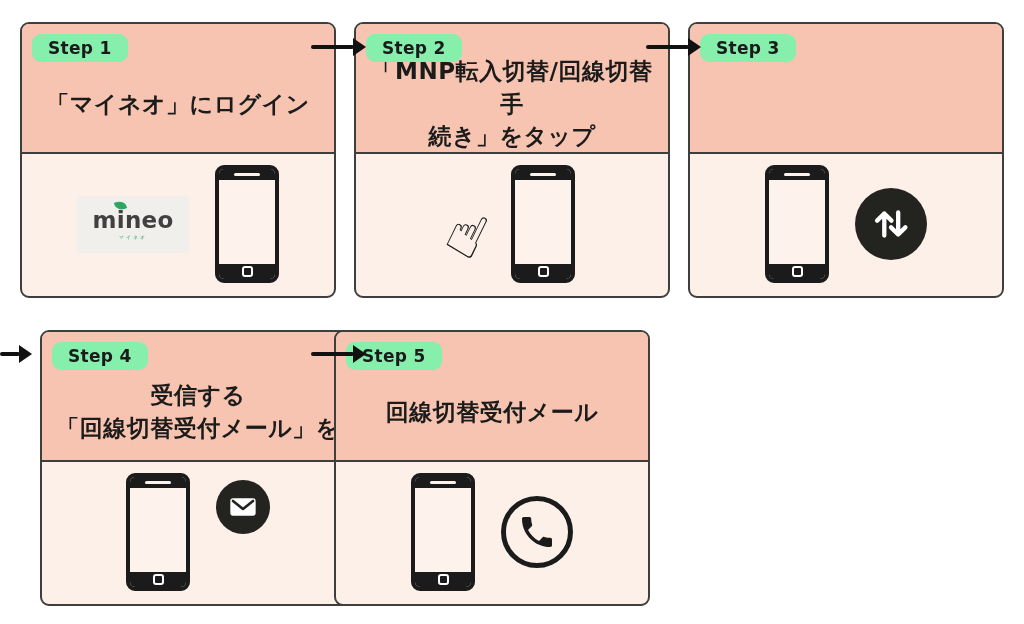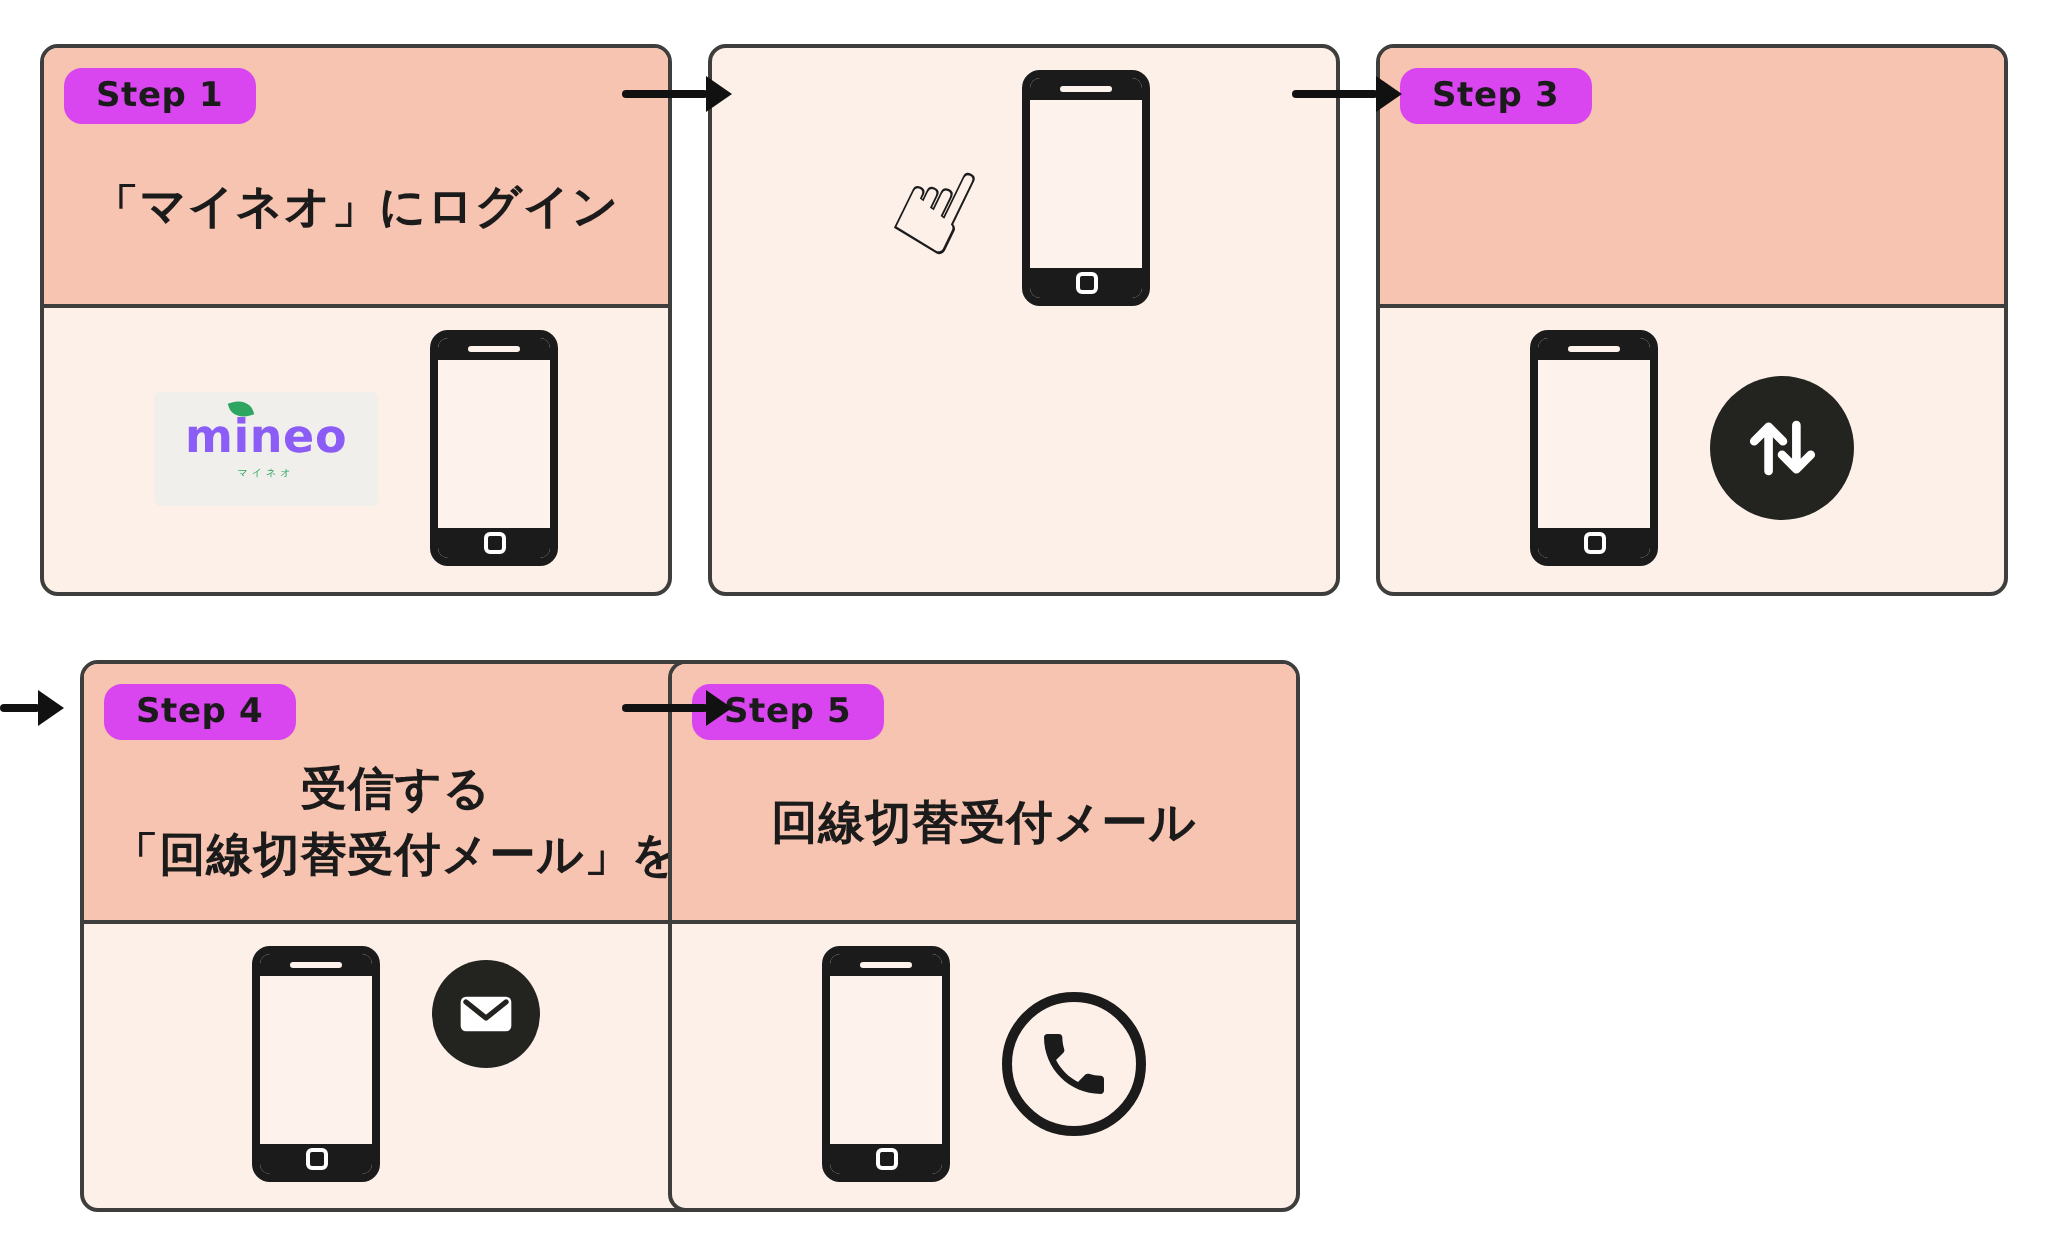--- a/index.html
+++ b/index.html
@@ -13,21 +13,21 @@
   .c1 { left:20px;  top:22px; }
   .c2 { left:354px; top:22px; }
   .c3 { left:688px; top:22px; }
   .c4 { left:20px;  top:330px;margin-left:20px; }
   .c5 { left:334px; top:330px; }
 
   .card-header { position:relative; height:130px; background:#f6c4b0;
                  border-bottom:2px solid #3e3e3c;
                  display:flex; flex-direction:column; justify-content:center;
                  padding-top:32px; }
-  .step-badge { position:absolute; top:10px; left:10px; background:#d946ef;
+  .step-badge { position:absolute; top:10px; left:10px; background:#86efac;
                 border-radius:9px; padding:4px 16px; }
   .badge-text { font-size:17px; font-weight:700; color:#1b1b1b; letter-spacing:0.3px; }
   .step-title { text-align:center; font-size:23px; font-weight:800; color:#1b1b1b;
                 line-height:1.42; letter-spacing:0.5px; padding:0 4px; }
 
   .card-body { height:140px; display:flex; align-items:center; justify-content:center; gap:26px; }
 
   
   .phone { width:64px; height:118px; border:4px solid #1b1b1b; border-radius:9px;
            background:#fdf3ec; display:flex; flex-direction:column; overflow:hidden; flex:none; }
@@ -35,21 +35,21 @@
                display:flex; align-items:center; justify-content:center; }
   .phone-speaker { width:26px; height:3px; background:#fdf3ec; border-radius:2px; }
   .phone-screen { flex:1; }
   .phone-bottom { height:15px; background:#1b1b1b; flex:none;
                   display:flex; align-items:center; justify-content:center; }
   .phone-home { width:11px; height:11px; border:2.5px solid #ffffff; border-radius:3px; }
 
   
   .mineo-box { width:112px; height:57px; background:#f0efec; border-radius:3px;
                display:flex; flex-direction:column; align-items:center; justify-content:center; flex:none; }
-  .mineo-word { position:relative; color:#8b5cf6; font-weight:800; font-size:23px;
+  .mineo-word { position:relative; color:#404040; font-weight:800; font-size:23px;
                 line-height:1; letter-spacing:0.3px; }
   .mineo-leaf { position:absolute; top:-8px; left:23px; width:11px; height:9px;
                 background:#2ea661; border-radius:0 80% 0 80%; transform:rotate(-18deg); }
   .mineo-sub { color:#2ea661; font-size:5px; letter-spacing:2px; margin-top:2px; }
 
   
   .hand-glyph { font-size:60px; line-height:1; color:#1b1b1b;
                 transform:rotate(26deg); margin-top:20px; flex:none; }
   .circle-dark { width:72px; height:72px; border-radius:50%; background:#23231f;
                  display:flex; align-items:center; justify-content:center; flex:none; }
@@ -95,20 +95,29 @@
           </div>
         <div class="phone-screen"></div>
         <div class="phone-bottom">
             <div class="phone-home"></div>
           </div>
       </div>
     </div>
   </div>
 
   <div class="card c2">
+    <div class="card-header">
+      <div class="step-badge">
+        <span class="badge-text">Step 2</span>
+      </div>
+      <div class="step-title">
+        <div>「MNP転入切替/回線切替手</div>
+        <div>続き」をタップ</div>
+      </div>
+    </div>
     <div class="card-body">
       <div class="hand-glyph">☝</div>
       <div class="phone">
         <div class="phone-top">
             <div class="phone-speaker"></div>
           </div>
         <div class="phone-screen"></div>
         <div class="phone-bottom">
             <div class="phone-home"></div>
           </div>

